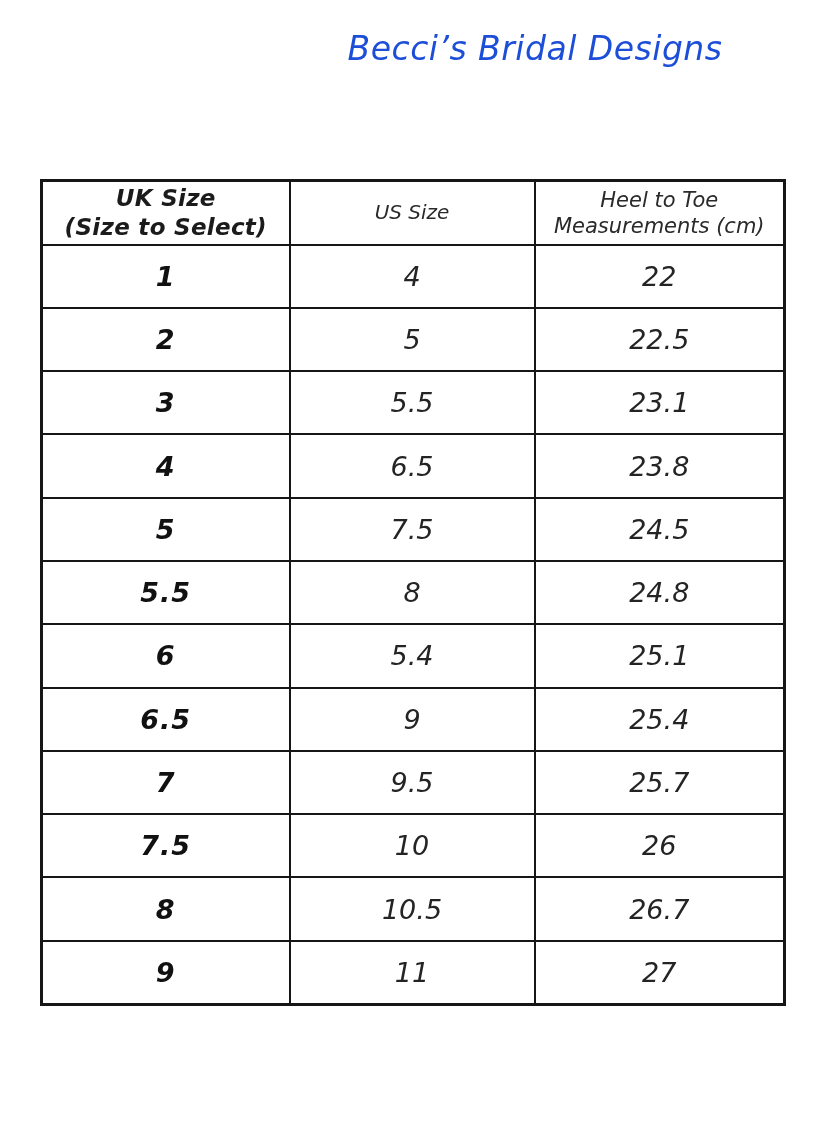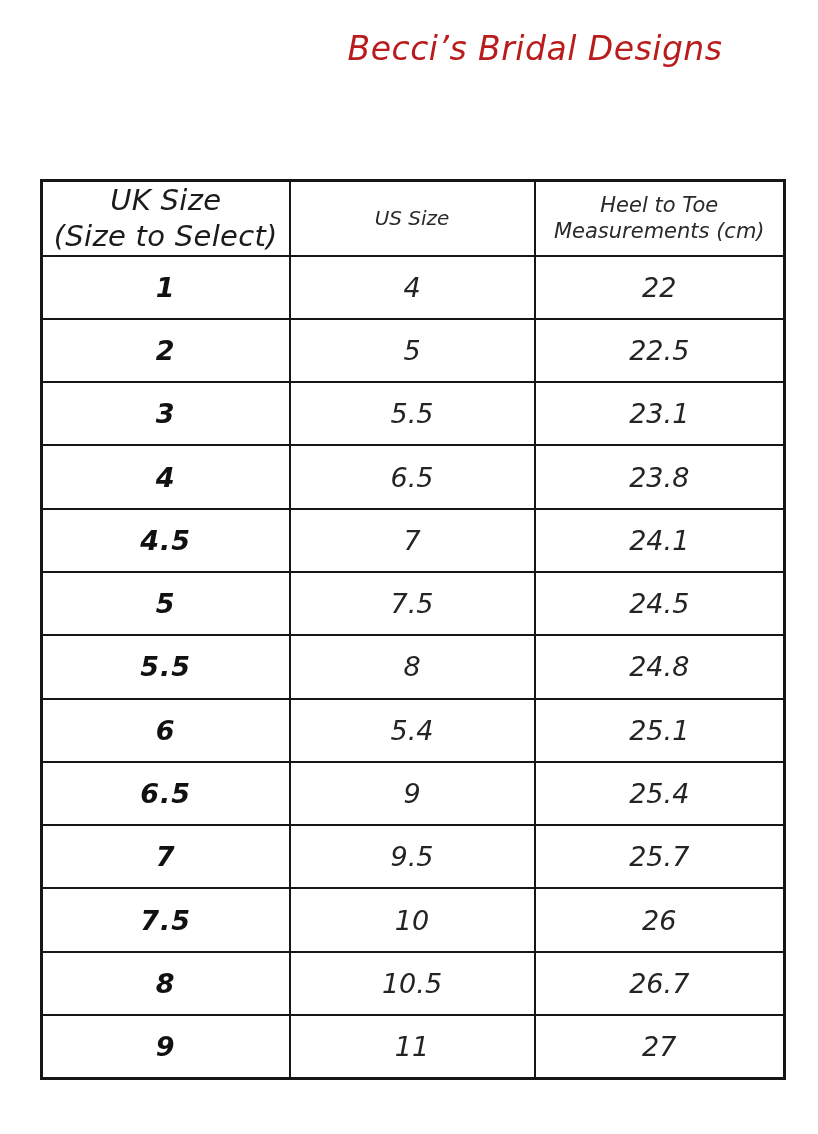--- a/index.html
+++ b/index.html
@@ -20,21 +20,21 @@
     background: #ffffff;
   }
 
   
   .title {
     margin: 26px 0 18px 252px;
     text-align: center;
     font-size: 33px;
     line-height: 1.38;
     letter-spacing: 0.5px;
-    color: #b91c1c;
+    color: #1d4ed8;
     font-style: italic; 
     font-weight: 500;
   }
 
   table.size-table {
     position: absolute;
     left: 40px;
     top: 153px;
     width: 743px;
     border-collapse: collapse;
@@ -53,21 +53,21 @@
 
   th {
     height: 64px;
     vertical-align: middle;
     text-align: center;
     font-style: italic;
     font-weight: normal;
   }
   th .hline { display: block; line-height: 1.25; }
 
-  th.col-uk { font-weight: normal; font-size: 29px; letter-spacing: 0.3px; }
+  th.col-uk { font-weight: bold; font-size: 23px; letter-spacing: 0.3px; }
   th.col-us { font-size: 20px; color: #2a2a2a; }
   th.col-cm { font-size: 21px; color: #2a2a2a; margin-top: 18px; }
 
   td {
     height: 63.3px;
     text-align: center;
     vertical-align: middle;
     font-size: 27px;
     font-style: italic;
     color: #242424;
@@ -120,25 +120,20 @@
           <td class="col-uk">3</td>
           <td class="col-us">5.5</td>
           <td class="col-cm">23.1</td>
         </tr>
         <tr>
           <td class="col-uk">4</td>
           <td class="col-us">6.5</td>
           <td class="col-cm">23.8</td>
         </tr>
         <tr>
-          <td class="col-uk">4.5</td>
-          <td class="col-us">7</td>
-          <td class="col-cm">24.1</td>
-        </tr>
-        <tr>
           <td class="col-uk">5</td>
           <td class="col-us">7.5</td>
           <td class="col-cm">24.5</td>
         </tr>
         <tr>
           <td class="col-uk">5.5</td>
           <td class="col-us">8</td>
           <td class="col-cm">24.8</td>
         </tr>
         <tr>

